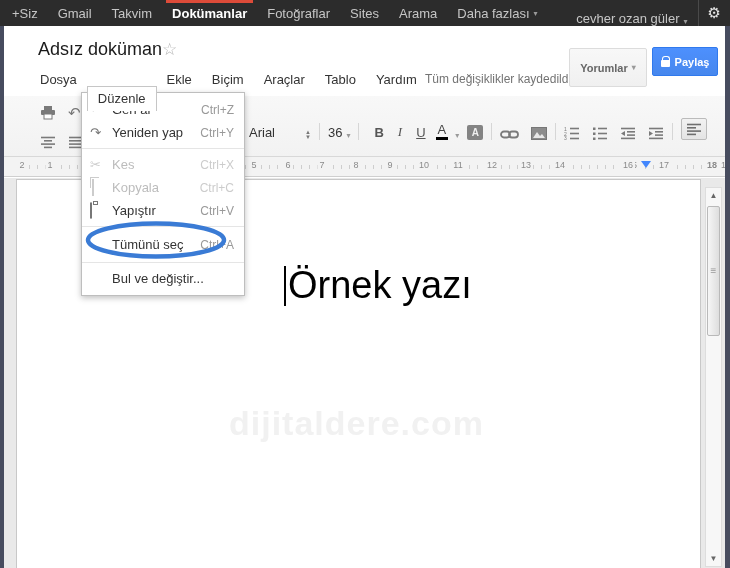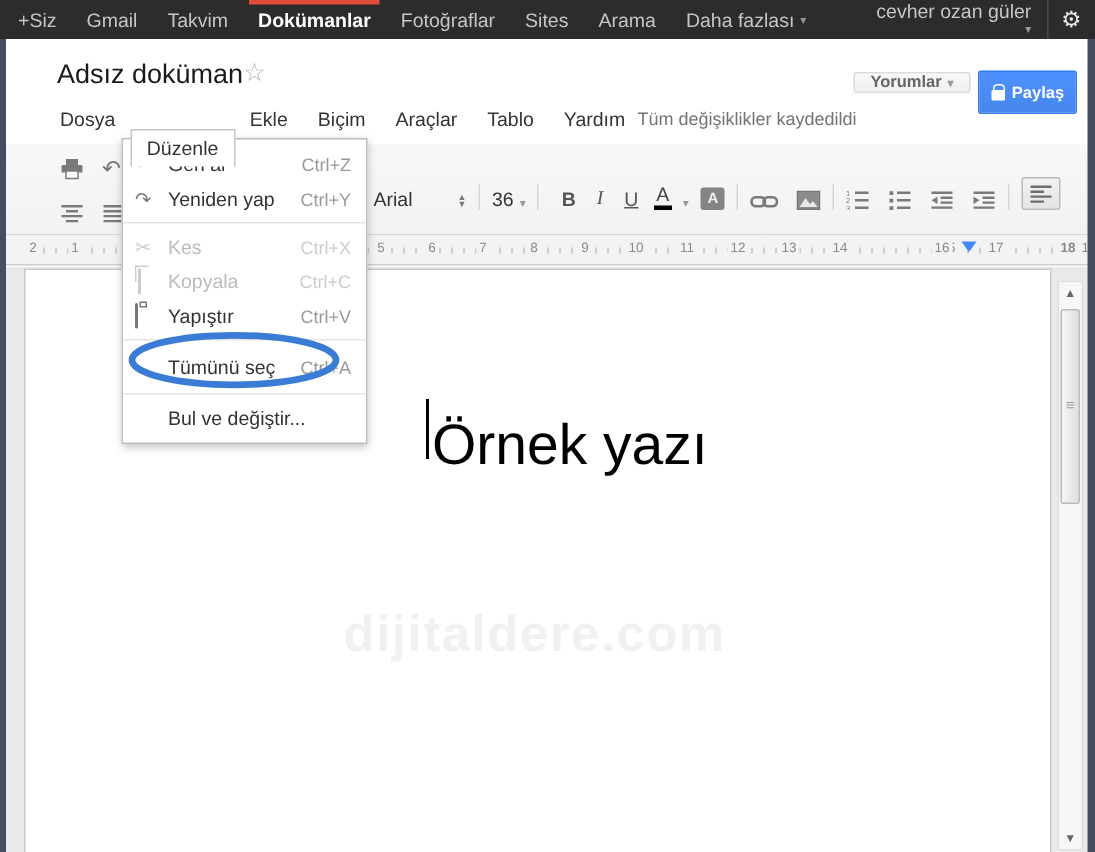--- a/index.html
+++ b/index.html
@@ -9,39 +9,39 @@
 
   
   .topbar { position:absolute; top:0; left:0; width:730px; height:26px; background:#2c2c2c;
             display:flex; justify-content:space-between; align-items:stretch; z-index:70; }
   .topnav { display:flex; align-items:stretch; padding-left:2px; }
   .topnav .titem { display:flex; align-items:center; padding:0 10px; color:#c6c6c6; font-size:13px;
                    position:relative; cursor:pointer; }
   .topnav .titem.active { color:#fff; font-weight:bold; }
   .topnav .titem.active::before { content:""; position:absolute; top:0; left:4px; right:4px; height:3px; background:#dd4b39; }
   .topright { display:flex; align-items:stretch; }
-  .topright .user { display:flex; align-items:flex-end; color:#c6c6c6; font-size:13px; padding:0 10px;flex-direction:column; }
+  .topright .user { display:flex; align-items:flex-end; color:#c6c6c6; font-size:13px; padding:0 10px; }
   .caret { font-size:8px; margin-left:4px; color:#9a9a9a; }
   .topsep { width:1px; background:#4a4a4a; }
   .gearbox { display:flex; align-items:center; padding:0 9px; color:#e5e5e5; font-size:15px; }
 
   
   .edge { position:absolute; top:26px; bottom:0; background:#474c5f; z-index:65; }
   .edge.l { left:0; width:4px; }
   .edge.r { right:0; width:5px; }
 
   
   .header { position:absolute; top:26px; left:4px; right:5px; height:70px; background:#fff; }
   .doctitle { position:absolute; left:34px; top:13px; font-size:18px; color:#1a1a1a; }
   .star { position:absolute; left:158px; top:13px; font-size:17px; color:#b5b5b5; }
   .menubar { position:absolute; left:26px; top:42px; height:24px; display:flex; align-items:center; }
   .mitem { font-size:13px; color:#333; padding:0 10px; height:24px; line-height:24px; cursor:pointer;text-align:center; }
   .mitem.open { background:#fff; border:1px solid #c6c6c6; border-bottom:none; height:25px; position:relative; z-index:60;margin-top:36px; }
   .savestatus { position:absolute; left:421px; top:46px; font-size:12px; color:#737373; }
-  .btn-comments { position:absolute; left:565px; top:22px; width:78px; height:14px;
+  .btn-comments { position:absolute; left:565px; top:22px; width:78px; height:39px;
                   background:linear-gradient(#f8f8f8,#f0f0f0); border:1px solid #dcdcdc; border-radius:2px;
                   font-size:11px; font-weight:bold; color:#666; display:flex; align-items:center; justify-content:center; cursor:pointer; }
   .btn-share { position:absolute; left:648px; top:21px; width:66px; height:29px;
                background:linear-gradient(#4d90fe,#4787ed); border:1px solid #3079ed; border-radius:2px;
                font-size:11px; font-weight:bold; color:#fff; display:flex; align-items:center; justify-content:center; gap:5px; cursor:pointer; }
   .lockicon { position:relative; width:9px; height:7px; background:#fff; border-radius:1px; margin-top:4px; }
   .lockicon::before { content:""; position:absolute; left:1.5px; top:-4px; width:6px; height:5px;
                       border:1.5px solid #fff; border-bottom:none; border-radius:3px 3px 0 0; }
 
   
@@ -73,21 +73,21 @@
                    background:repeating-linear-gradient(90deg, transparent 0 7px, #bdbdbd 7px 8px); opacity:.7; }
   .rmark { position:absolute; top:3px; font-size:9px; color:#8a8a8a; background:#f3f3f3; padding:0 2px;
            transform:translateX(-50%); }
   .rmarker { position:absolute; left:637px; top:4px; width:0; height:0;
              border-left:5px solid transparent; border-right:5px solid transparent; border-top:7px solid #4387fd; }
 
   
   .docarea { position:absolute; top:178px; left:4px; right:5px; bottom:0; background:#e9e9e9; }
   .page { position:absolute; left:12px; top:1px; width:685px; height:400px; background:#fff;
           border:1px solid #c8c8c8; border-bottom:none; }
-  .doctext { position:absolute; left:271px; top:84px; font-size:38px; color:#000; letter-spacing:0; white-space:nowrap;margin-top:12px; }
+  .doctext { position:absolute; left:271px; top:84px; font-size:38px; color:#000; letter-spacing:0; white-space:nowrap; }
   .cursorline { position:absolute; left:267px; top:86px; width:2px; height:40px; background:#000; }
   .watermark { position:absolute; left:212px; top:224px; font-size:34px; font-weight:bold; color:#f1f1f1;
                letter-spacing:1px; white-space:nowrap; }
 
   
   .scrollbar { position:absolute; right:3px; top:9px; bottom:1px; width:17px; background:#f7f7f7; border:1px solid #ddd; }
   .sbtn { position:absolute; left:0; width:15px; height:15px; color:#666; font-size:8px;
           display:flex; align-items:center; justify-content:center; cursor:pointer; }
   .sbtn.up { top:0; }
   .sbtn.down { bottom:0; }

